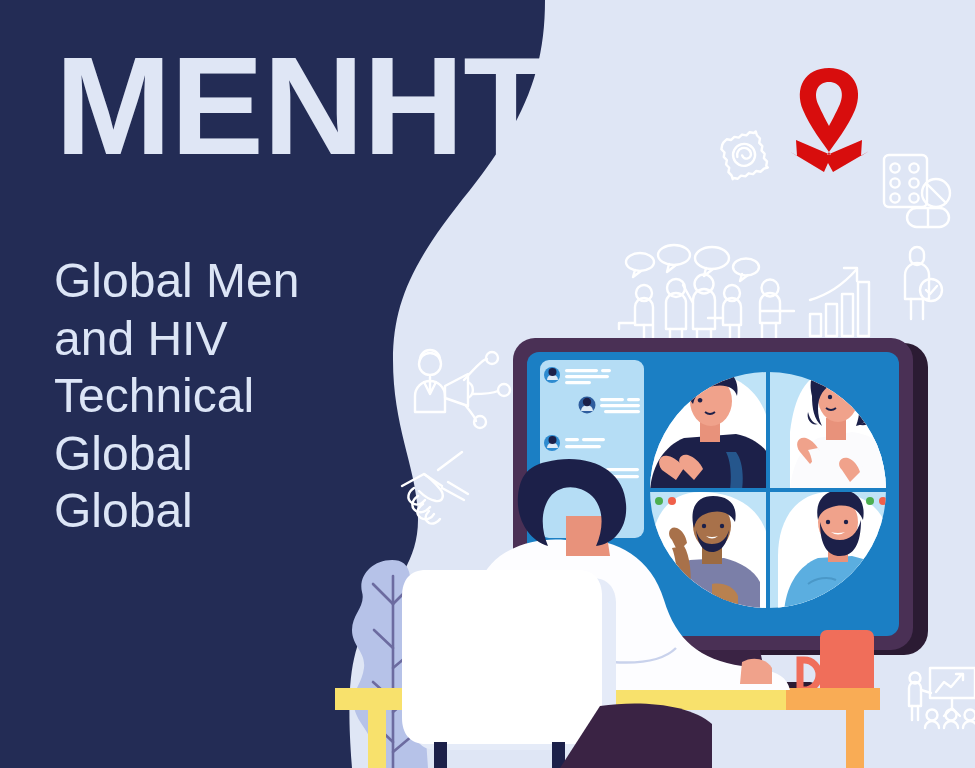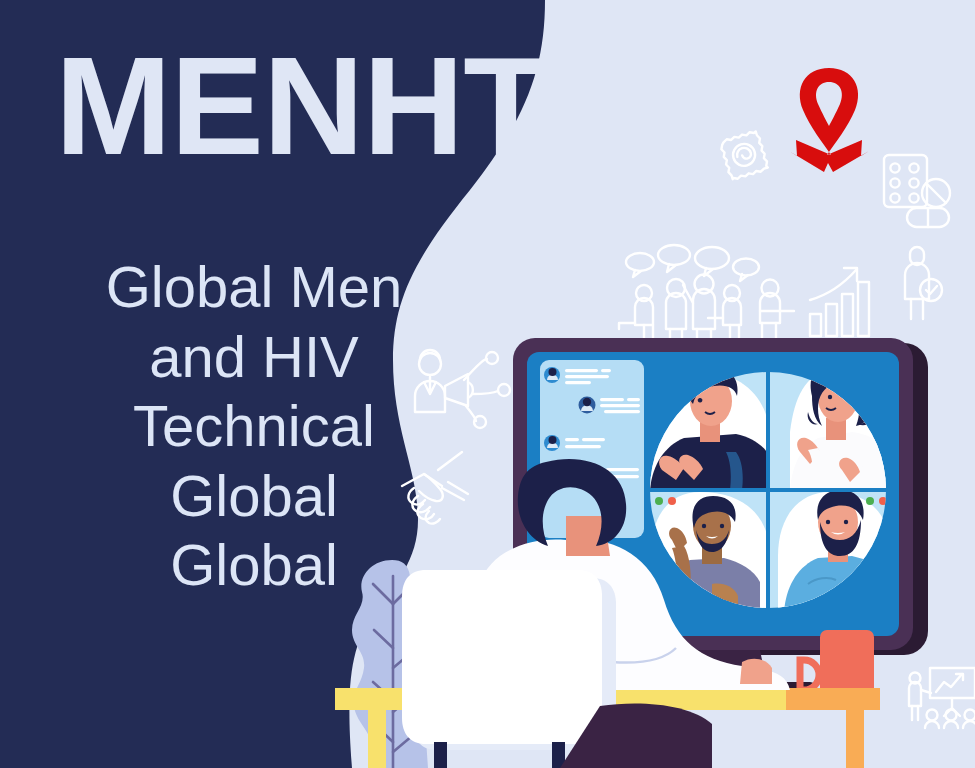--- a/index.html
+++ b/index.html
@@ -5,21 +5,20 @@
 <style>
   * { margin:0; padding:0; box-sizing:border-box; }
   html,body { width:975px; height:768px; overflow:hidden; background:#DFE6F5; }
   body { font-family:"Liberation Sans", sans-serif; }
 
   #poster {
     position:relative;
     width:975px; height:768px;
     overflow:hidden;
     background:#DFE6F5;
-    text-align:center;
   }
   #poster svg.layer {
     position:absolute; top:0; left:0;
     width:975px; height:768px;
     display:block;
   }
 
   
   .title-wrap {
     position:absolute;
@@ -45,21 +44,21 @@
     letter-spacing:-1px;
     line-height:1;
     color:#232C55;
     white-space:nowrap;
     clip-path: path('M 0 0 L 760 0 L 760 768 L 0 768 Z');
   }
   .subtitle {
     position:absolute;
     left:54px; top:252px;
     width:400px;
-    font-size:58px;
+    font-size:48px;
     line-height:1.20;
     font-weight:normal;
     color:#DCE5F6;
     letter-spacing:0px;
   }
   .subtitle span { display:block; }
 </style>
 </head>
 <body>
 

